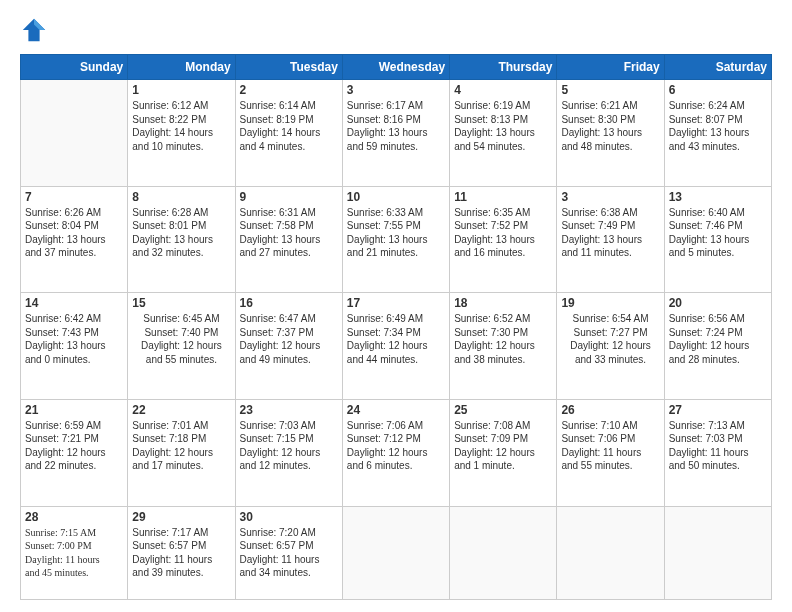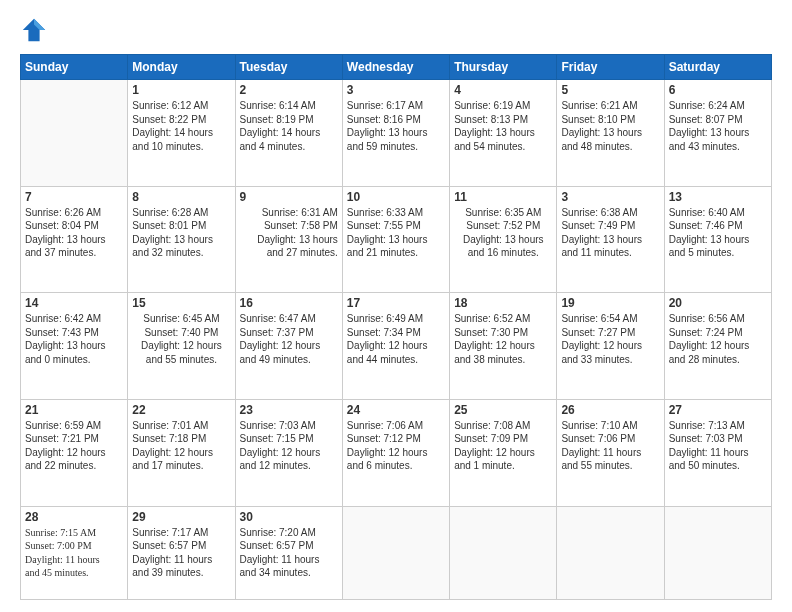--- a/index.html
+++ b/index.html
@@ -66,21 +66,21 @@
       border-collapse: collapse;
       width: 100%;
       table-layout: fixed;
     }
     .calendar th {
       background: #1a6bbd;
       color: white;
       padding: 5px 4px;
       font-size: 12px;
       font-weight: bold;
-      text-align: left;
+      text-align: right;
       border: 1px solid #1560a8;
     }
     .calendar td {
       border: 1px solid #ccc;
       vertical-align: top;
       padding: 3px 4px;
       font-size: 10px;
       color: #333;
       height: 88px;
     }
@@ -163,21 +163,21 @@
           <td>
             <span class="day-num">4</span>
             <div class="day-info" style="white-space: pre-line;">Sunrise: 6:19 AM
 Sunset: 8:13 PM
 Daylight: 13 hours
 and 54 minutes.</div>
           </td>
           <td>
             <span class="day-num">5</span>
             <div class="day-info" style="white-space: pre-line;">Sunrise: 6:21 AM
-Sunset: 8:10 PM
+Sunset: 8:30 PM
 Daylight: 13 hours
 and 48 minutes.</div>
           </td>
           <td>
             <span class="day-num">6</span>
             <div class="day-info" style="white-space: pre-line;">Sunrise: 6:24 AM
 Sunset: 8:07 PM
 Daylight: 13 hours
 and 43 minutes.</div>
           </td>
@@ -192,35 +192,35 @@
           </td>
           <td>
             <span class="day-num">8</span>
             <div class="day-info" style="white-space: pre-line;">Sunrise: 6:28 AM
 Sunset: 8:01 PM
 Daylight: 13 hours
 and 32 minutes.</div>
           </td>
           <td>
             <span class="day-num">9</span>
-            <div class="day-info" style="white-space: pre-line; text-align: right;">Sunrise: 6:31 AM
+            <div class="day-info" style="white-space: pre-line;">Sunrise: 6:31 AM
 Sunset: 7:58 PM
 Daylight: 13 hours
 and 27 minutes.</div>
           </td>
           <td>
             <span class="day-num">10</span>
             <div class="day-info" style="white-space: pre-line;">Sunrise: 6:33 AM
 Sunset: 7:55 PM
 Daylight: 13 hours
 and 21 minutes.</div>
           </td>
           <td>
             <span class="day-num">11</span>
-            <div class="day-info" style="white-space: pre-line; text-align: center;">Sunrise: 6:35 AM
+            <div class="day-info" style="white-space: pre-line;">Sunrise: 6:35 AM
 Sunset: 7:52 PM
 Daylight: 13 hours
 and 16 minutes.</div>
           </td>
           <td>
             <span class="day-num">3</span>
             <div class="day-info" style="white-space: pre-line;">Sunrise: 6:38 AM
 Sunset: 7:49 PM
 Daylight: 13 hours
 and 11 minutes.</div>
@@ -264,21 +264,21 @@
           </td>
           <td>
             <span class="day-num">18</span>
             <div class="day-info" style="white-space: pre-line;">Sunrise: 6:52 AM
 Sunset: 7:30 PM
 Daylight: 12 hours
 and 38 minutes.</div>
           </td>
           <td>
             <span class="day-num">19</span>
-            <div class="day-info" style="white-space: pre-line;">Sunrise: 6:54 AM
+            <div class="day-info" style="white-space: pre-line; text-align: center;">Sunrise: 6:54 AM
 Sunset: 7:27 PM
 Daylight: 12 hours
 and 33 minutes.</div>
           </td>
           <td>
             <span class="day-num">20</span>
             <div class="day-info" style="white-space: pre-line;">Sunrise: 6:56 AM
 Sunset: 7:24 PM
 Daylight: 12 hours
 and 28 minutes.</div>

